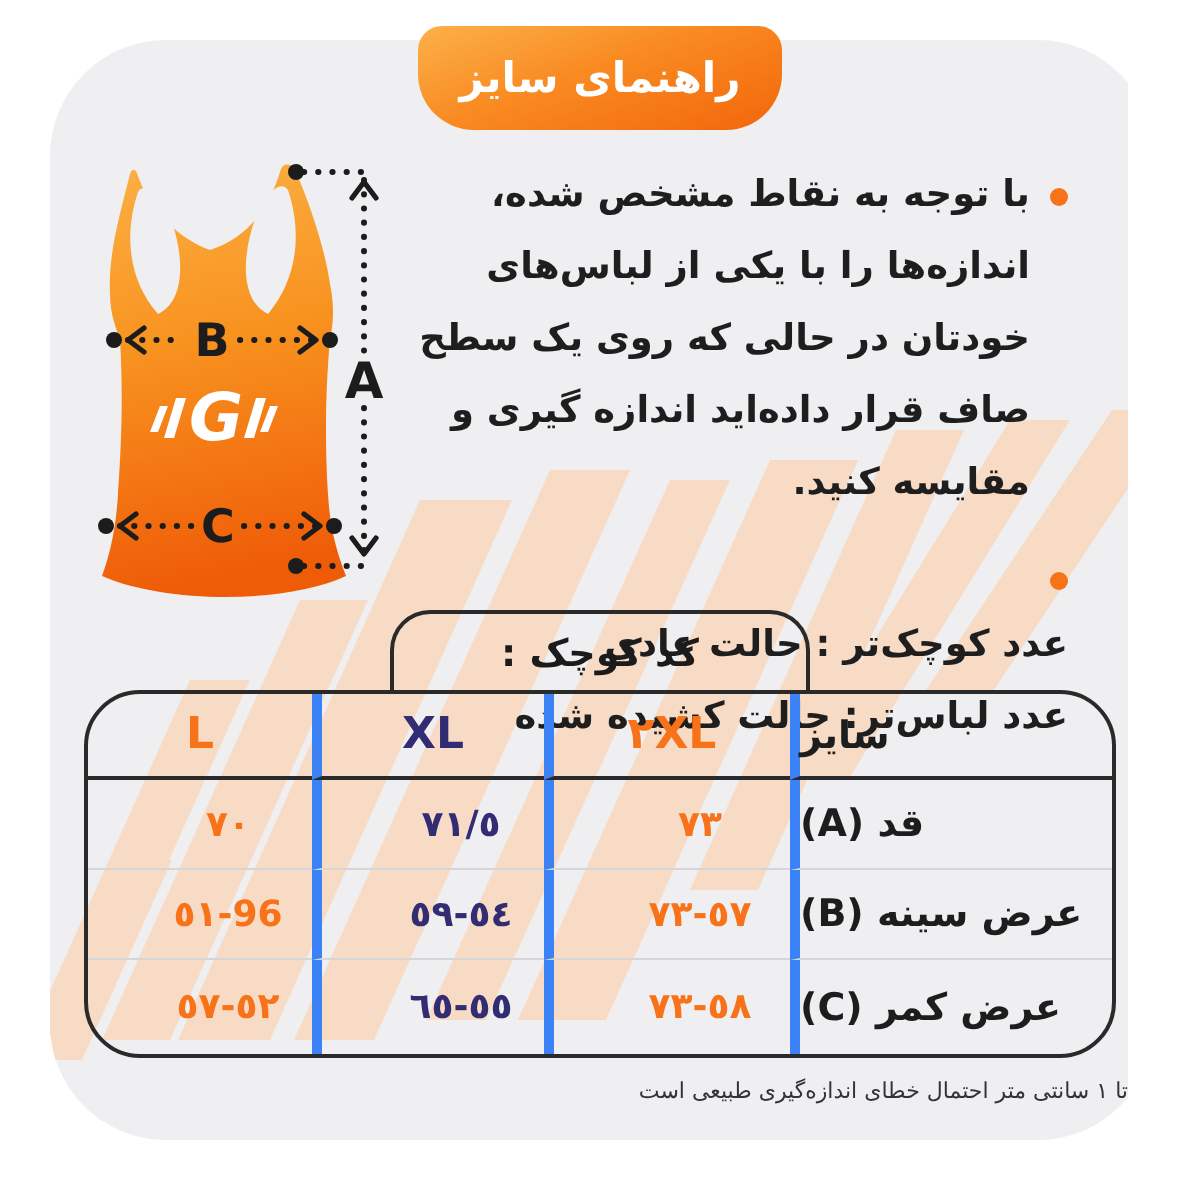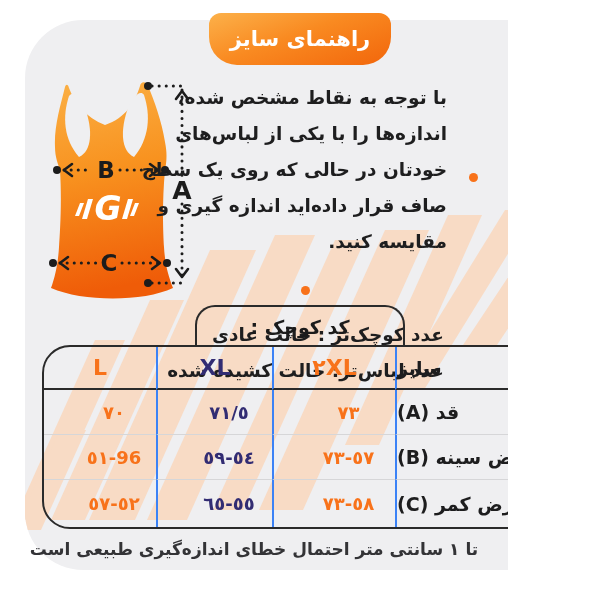--- a/index.html
+++ b/index.html
@@ -1,57 +1,57 @@
 <!DOCTYPE html>
 <html lang="fa"><head>
 <meta charset="utf-8">
 <style>
   html,body{margin:0;padding:0;background:#ffffff;}
-  .stage{position:relative;width:508px;height:600px;background:#ffffff;overflow:hidden;
+  .stage{position:relative;width:564px;height:600px;background:#ffffff;overflow:hidden;
          font-family:"DejaVu Sans",sans-serif;}
   .panel{position:absolute;left:25px;top:20px;width:552px;height:550px;
          background:#efeff1;border-radius:58px;overflow:hidden;}
   .watermark{position:absolute;left:0;top:0;}
 
   .header-pill{position:absolute;left:209px;top:13px;width:182px;height:52px;z-index:3;
     border-radius:12px 12px 28px 28px;
     background:linear-gradient(160deg,#fcb14a 0%,#f98a21 45%,#f2660b 100%);
     display:flex;align-items:center;justify-content:center;
     color:#ffffff;font-size:21px;font-weight:bold;}
 
   .tank-svg{position:absolute;left:38px;top:72px;z-index:2;}
 
   .bullets{position:absolute;top:80px;right:30px;width:345px;z-index:2;
     direction:rtl;text-align:right;color:#1e1e1f;font-size:18.5px;font-weight:bold;line-height:36px;}
-  .bullet{display:flex;gap:22px;align-items:center;}
+  .bullet{display:flex;gap:10px;}
   .bdot{flex:none;width:9px;height:9px;border-radius:50%;background:#f8721a;margin-top:14px;}
   .bullet.second{margin-top:12px;flex-direction:column;}
 
   .code-tab{position:absolute;left:195px;top:305px;width:206px;height:40px;z-index:2;
     border:2px solid #2a2a2a;border-bottom:none;border-radius:20px 20px 0 0;
     display:flex;align-items:center;justify-content:center;gap:10px;direction:rtl;
     font-size:19px;font-weight:bold;color:#1b1b1b;}
   .code-val{direction:ltr;}
 
   .size-table{position:absolute;left:42px;top:345px;width:516px;height:184px;z-index:2;
     border:2px solid #2a2a2a;border-radius:28px;overflow:hidden;direction:ltr;
     display:grid;grid-template-columns:112px 116px 123px 1fr;grid-template-rows:43px 45px 45px 1fr;
     box-sizing:border-box;}
   .cell{display:flex;align-items:center;justify-content:center;font-weight:bold;box-sizing:border-box;}
-  .bl{border-left:2px solid #3b82f6;}
+  .bl{border-left:5px solid #3b82f6;}
   .hd{font-size:22px;border-bottom:2px solid #2a2a2a;}
   .rb{border-bottom:1.5px solid #d6d6d8;}
   .or{color:#f8721a;}
   .nv{color:#322c73;}
   .val{font-size:18px;direction:ltr;padding-left:28px;}
   .size-head{font-size:19px;color:#1d1d1e;justify-content:flex-end;direction:rtl;}
   .lab{font-size:19px;color:#1d1d1e;justify-content:flex-end;padding-right:10px;direction:rtl;}
 
-  .footer{position:absolute;left:0;right:0;top:539px;z-index:2;text-align:center;
-    direction:rtl;font-size:17px;font-weight:bold;color:#333336;}
+  .footer{position:absolute;left:0;right:0;top:539px;z-index:2;
+    direction:rtl;font-size:11px;font-weight:normal;color:#333336;}
 </style>
 </head>
 <body>
 
 <div class="stage">
 
   <div class="panel">
     <svg class="watermark" width="552" height="550" viewBox="0 0 552 550">
       <g fill="#f8dbc5">
         <polygon points="70,320 100,320 19,500 -11,500"></polygon>

